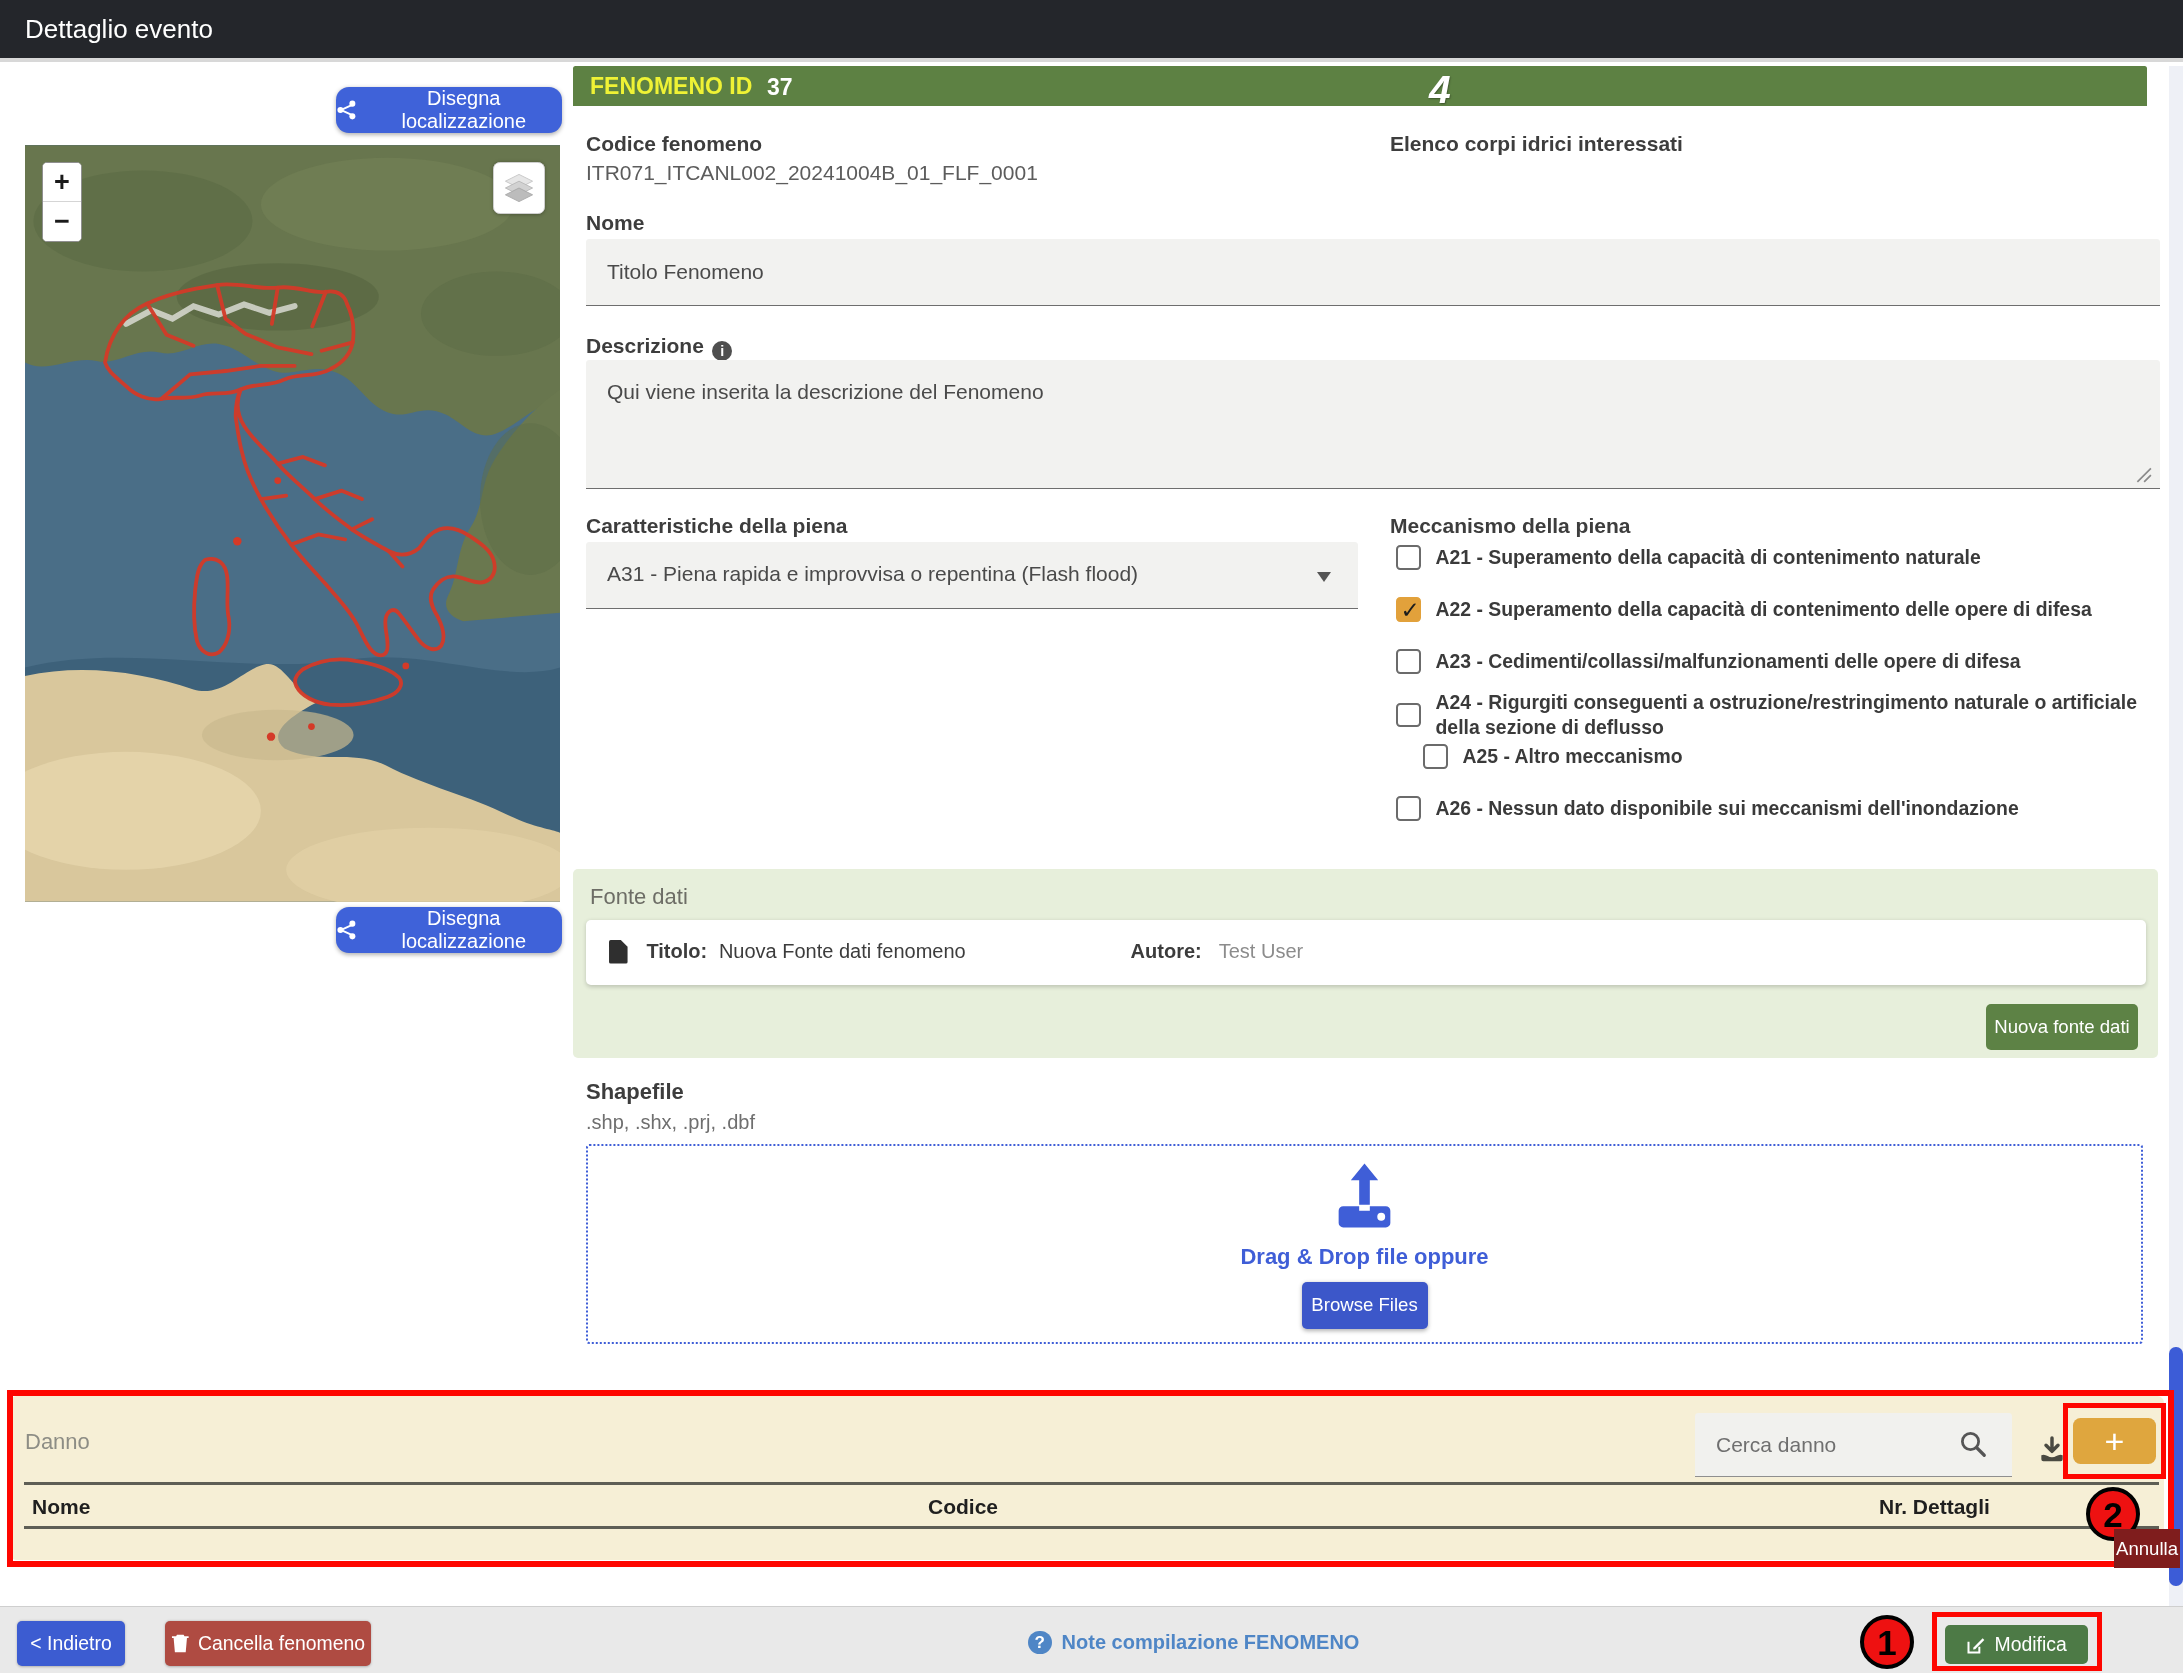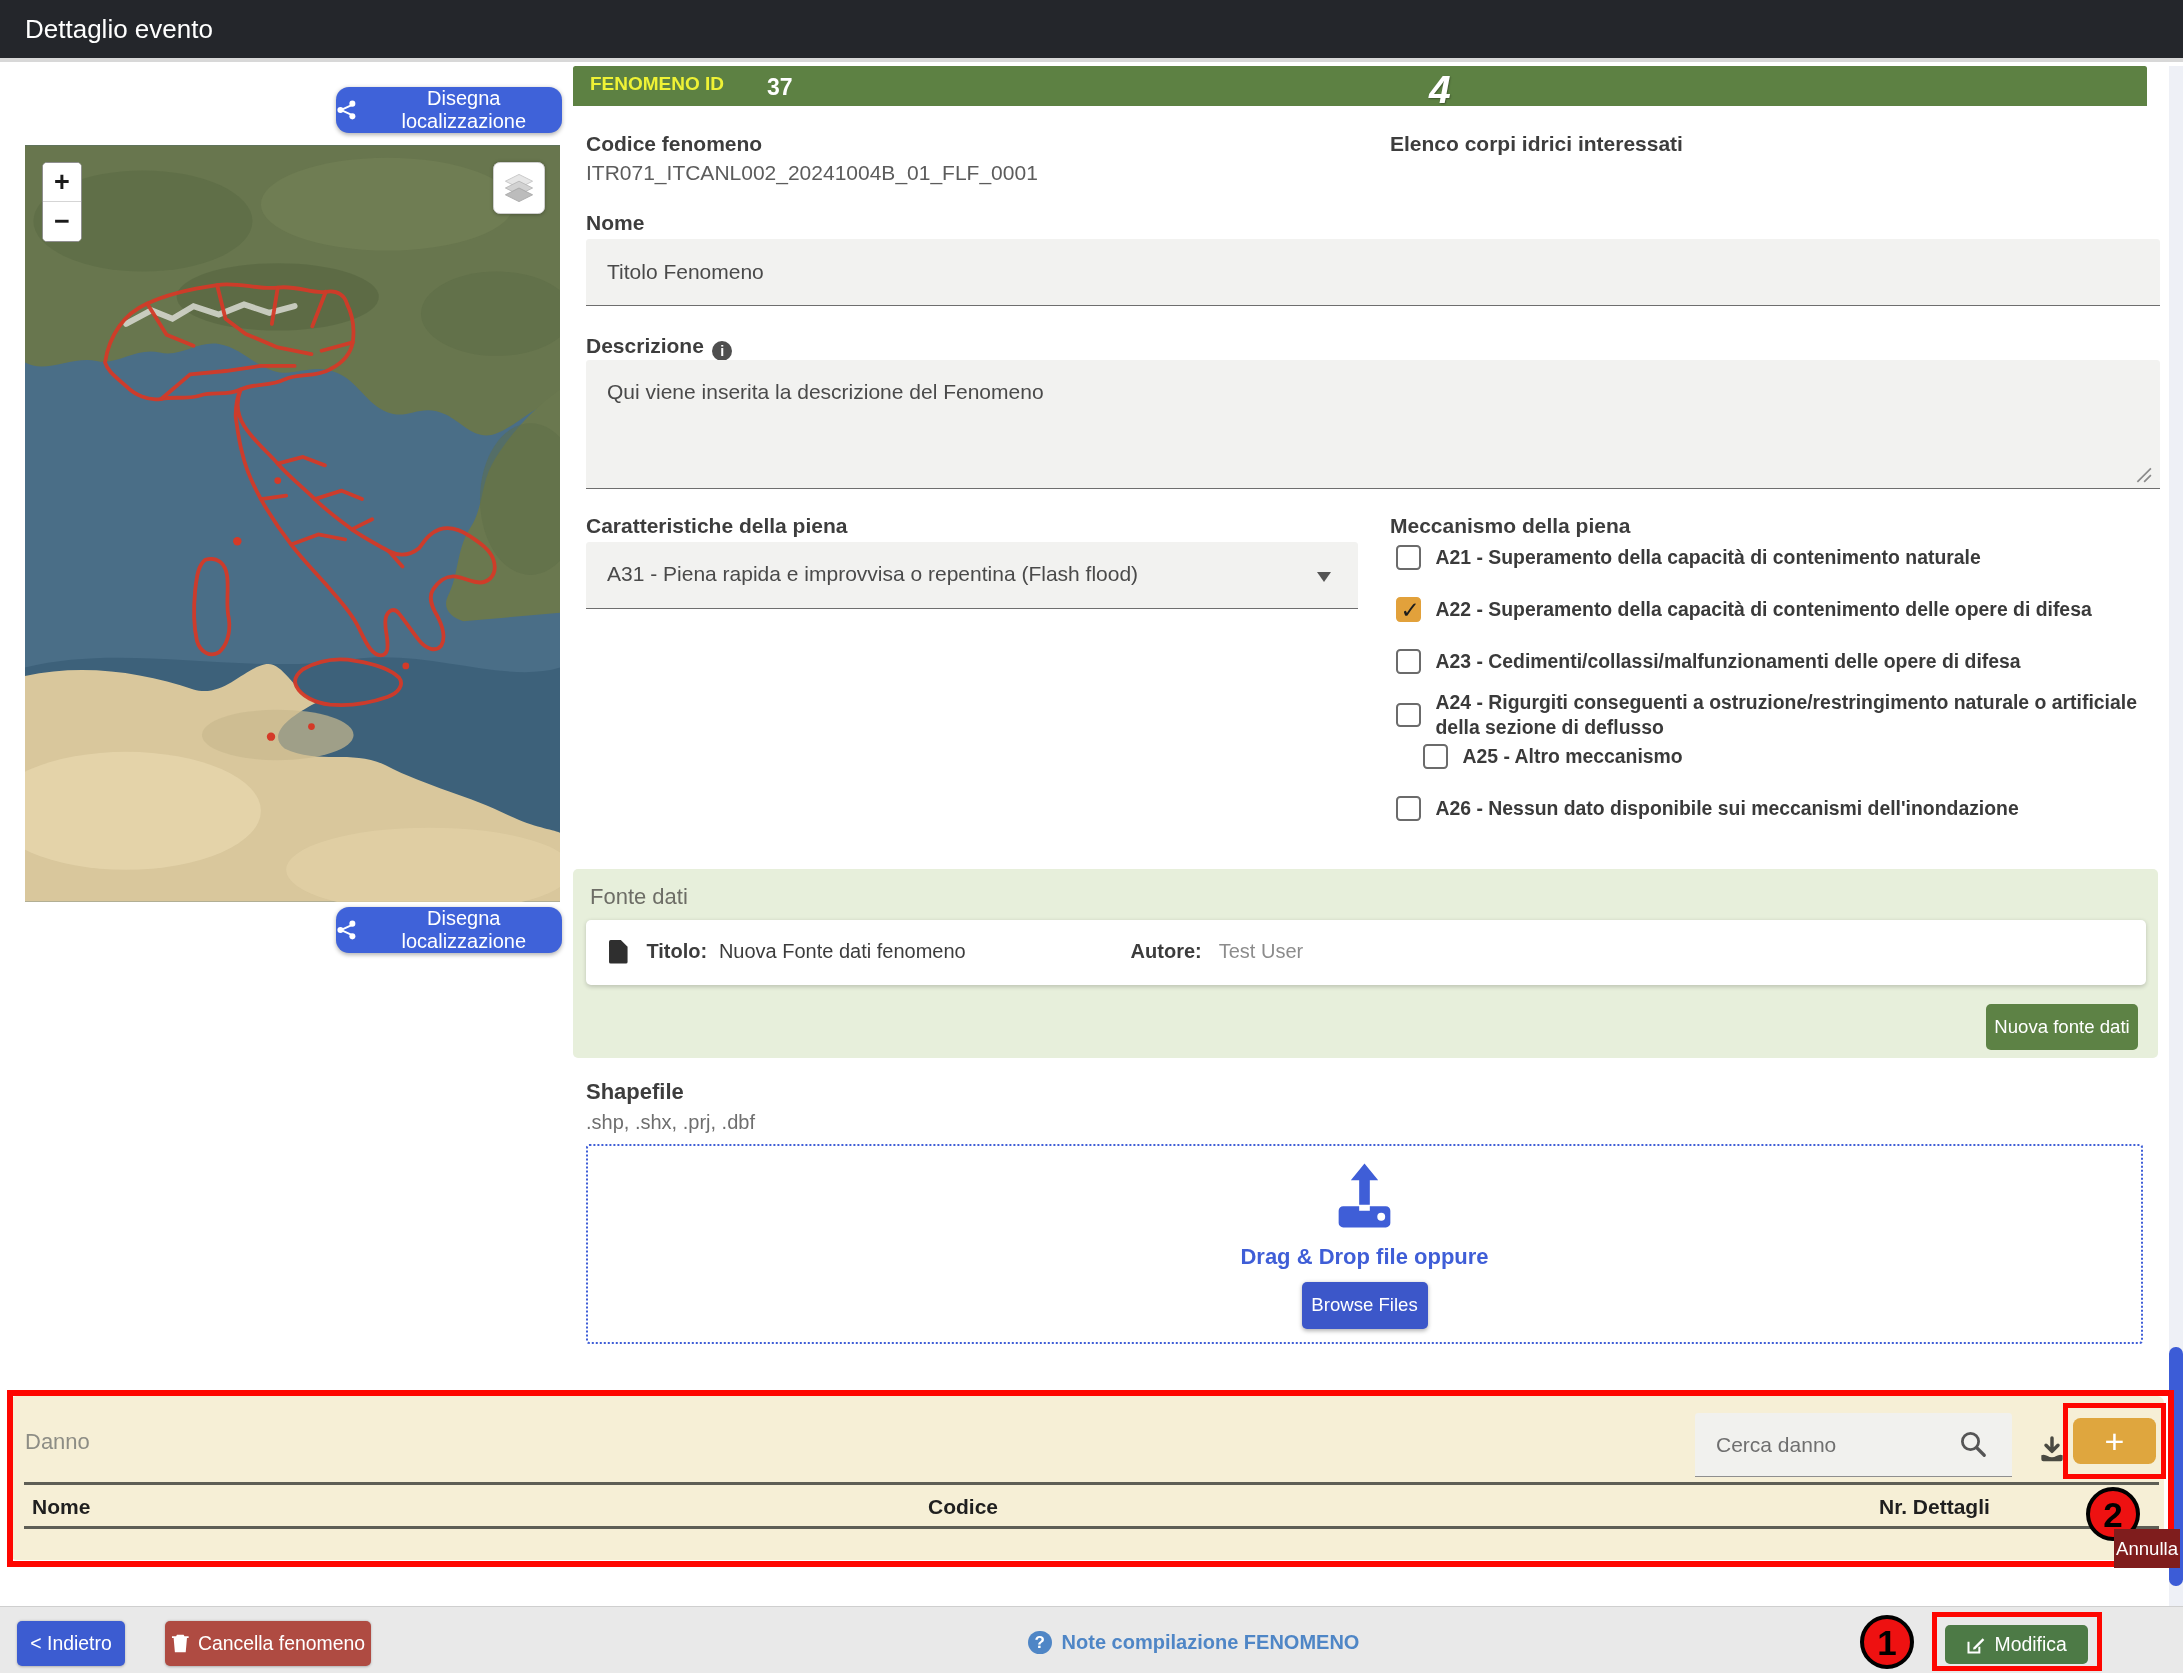--- a/index.html
+++ b/index.html
@@ -5,21 +5,21 @@
   * { margin:0; padding:0; box-sizing:border-box; }
   body { font-family:"Liberation Sans","DejaVu Sans",sans-serif; background:#fff; }
   .page { position:relative; width:2183px; height:1674px; background:#fff; overflow:hidden; }
 
   
   .topbar { position:absolute; left:0; top:0; width:2183px; height:62px; background:#24262b; border-bottom:4.2px solid #d8d8d8; }
   .topbar-title { position:absolute; left:25px; top:13.5px; color:#fff; font-size:26px; font-weight:400; }
 
   
   .banner { position:absolute; left:573px; top:66px; width:1574px; height:40px; background:#5d8143; border-radius:2.5px 2.5px 0 0; }
-  .banner-label { position:absolute; left:17px; top:6.7px; font-size:19px; font-weight:700; color:#eff235; }
+  .banner-label { position:absolute; left:17px; top:6.7px; font-size:23px; font-weight:700; color:#eff235; }
   .banner-id { position:absolute; left:194px; top:8px; font-size:23px; font-weight:700; color:#fff; }
   .note-4 { position:absolute; left:856px; top:1.7px; color:#fff; font-size:39px; font-weight:700; font-style:italic; text-shadow:0.8px 0.8px 1.7px rgba(0,0,0,.35); }
 
   
   .draw-btn { position:absolute; left:336px; width:226px; height:46px; background:#3f62d9; border:none; border-radius:13px;
               color:#fff; font-size:20px; font-family:inherit; display:flex; align-items:center; justify-content:center; gap:8.4px;
               box-shadow:0 1.7px 4.2px rgba(0,0,0,.3); cursor:pointer; }
   .draw-btn.top { top:87px; } .draw-btn.bottom { top:907px; }
   .map { position:absolute; left:25px; top:145px; width:535px; height:757px; overflow:hidden; background:#4a6e87; }
   .zoomctl { position:absolute; left:17px; top:17px; width:40px; background:#fff; border:1.7px solid #8f8f8f; border-radius:5px; overflow:hidden; }

